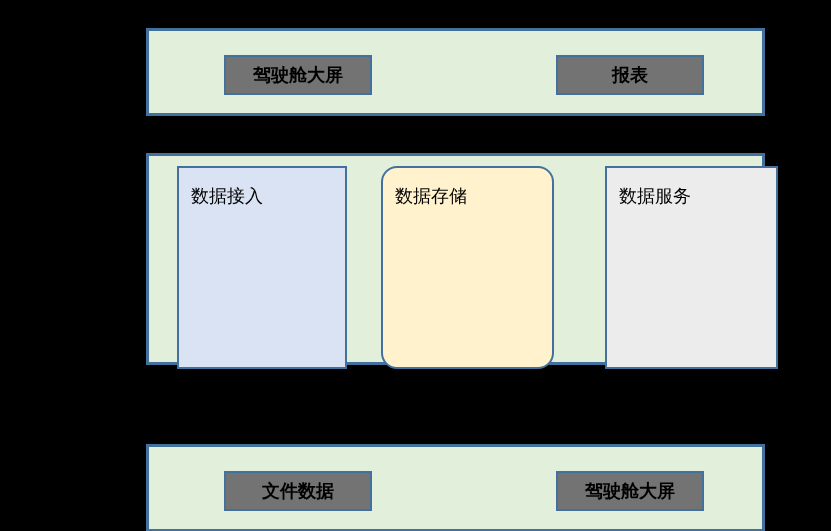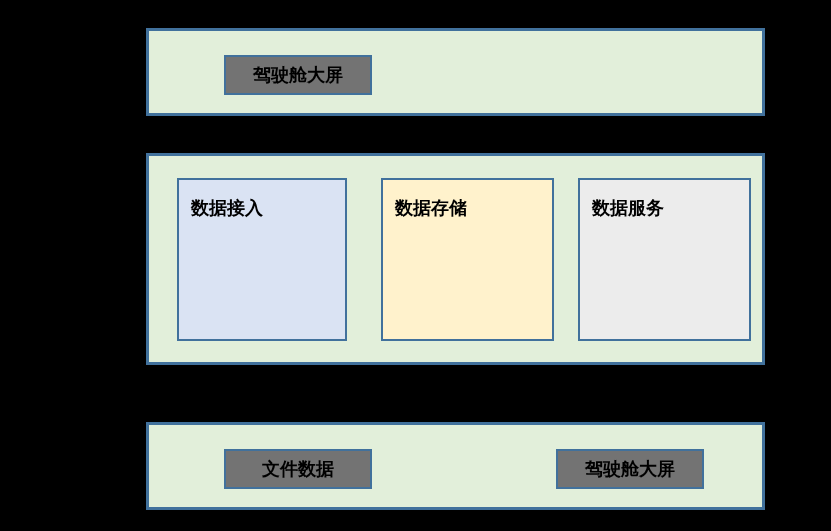--- a/index.html
+++ b/index.html
@@ -19,73 +19,76 @@
   .panel {
     position: absolute;
     left: 146px;
     width: 619px;
     background: #E2EFDA;
     border: 3px solid #41719C;
     box-sizing: border-box;
   }
   .panel-top    { top: 28px;  height: 88px;  }
   .panel-middle { top: 153px; height: 212px; }
-  .panel-bottom { top: 422px; height: 88px;  }
+  .panel-bottom { top: 444px; height: 88px;  }
 
   .wbox {
     position: absolute;
     width: 148px;
     height: 40px;
     background: #737373;
     border: 2px solid #41719C;
     box-sizing: border-box;
     display: flex;
     align-items: center;
     justify-content: center;
     font-size: 18px;
     font-weight: bold;
     white-space: nowrap;
   }
   .wbox.pos-left  { left: 75px;  top: 24px; }
   .wbox.pos-right { left: 407px; top: 24px; }
 
   .mbox {
     position: absolute;
-    top: 22px;
-    height: 163px;
+    top: 10px;
+    height: 203px;
     border: 2px solid #41719C;
     box-sizing: border-box;
     padding: 16px 6px 0 12px;
     font-size: 18px;
-    font-weight: bold;
+    font-weight: normal;
     white-space: nowrap;
   }
   .mbox-1 { left: 28px;  width: 170px; }
-  .mbox-2 { left: 232px; width: 173px; }
+  .mbox-2 { left: 232px; width: 173px; border-radius: 16px; }
   .mbox-3 { left: 429px; width: 173px; }
 </style>
 </head>
 <body>
 
 <div id="canvas">
 
   <div class="panel panel-top">
     <div class="wbox pos-left">
       <span>驾驶舱大屏</span>
     </div>
+    <div class="wbox pos-right">
+      <span>报表</span>
+    </div>
   </div>
 
   <div class="panel panel-middle">
     <div class="mbox mbox-1" style="background-color: rgb(218, 227, 243);">
       <span>数据接入</span>
     </div>
     <div class="mbox mbox-2" style="background-color: rgb(255, 242, 204);">
       <span>数据存储</span>
     </div>
-    <div class="mbox mbox-3" style="background-color: rgb(236, 236, 236);">
+    <div class="mbox mbox-3" style="background-color: rgb(236, 236, 236); margin-left: 27px;">
       <span>数据服务</span>
     </div>
   </div>
 
   <div class="panel panel-bottom">
     <div class="wbox pos-left">
       <span>文件数据</span>
     </div>
     <div class="wbox pos-right">
       <span>驾驶舱大屏</span>

